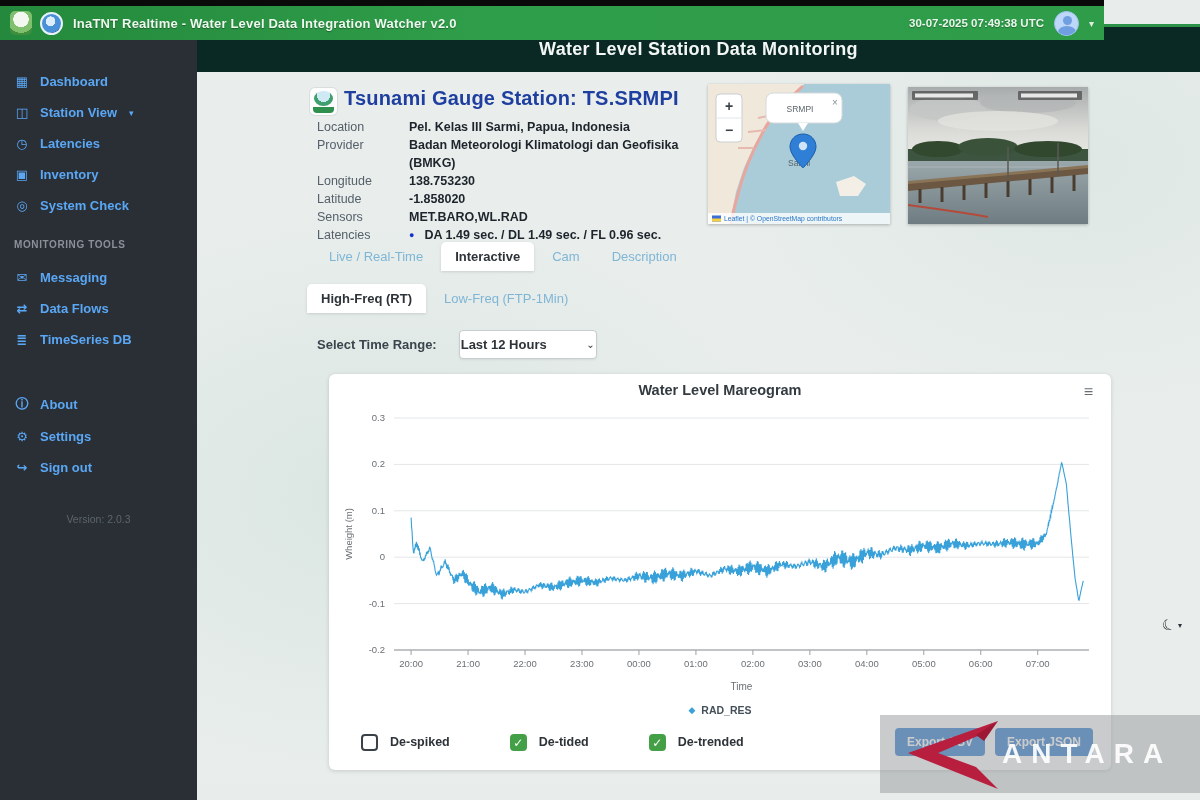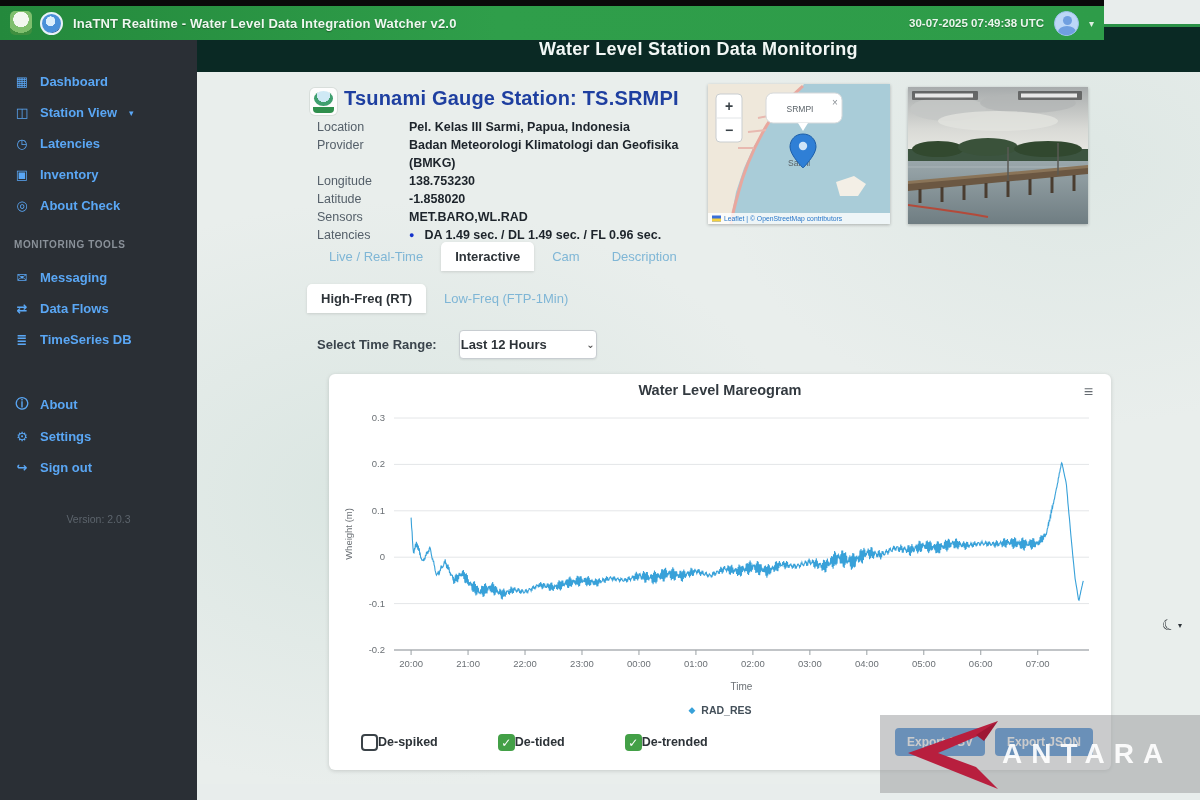--- a/index.html
+++ b/index.html
@@ -69,21 +69,21 @@
 
   
   .chart-card { position:absolute; left:111px; top:350px; width:782px; height:396px; background:#ffffff; border-radius:6px; box-shadow:0 1px 4px rgba(0,0,0,.15); padding:8px 10px 6px 10px;margin-left:21px; }
   .chart-head { position:relative; height:24px; }
   .chart-title { text-align:center; font-size:14.5px; font-weight:bold; color:#333a40; }
   .chart-menu { position:absolute; right:8px; top:0; font-size:16px; color:#666c72; cursor:pointer; line-height:20px; }
   .legend-row { display:flex; align-items:center; justify-content:center; gap:6px; margin-top:2px; cursor:pointer; }
   .legend-marker { color:#38a1d9; font-size:9px; }
   .legend-label { font-size:10.5px; color:#44505a; font-weight:bold; }
   .controls-row { display:flex; align-items:center; margin-top:12px; padding-left:22px; }
-  .chk { display:flex; align-items:center; margin-right:60px; cursor:pointer; }
+  .chk { display:flex; align-items:center; gap:12px; margin-right:60px; cursor:pointer; }
   .chk .box { width:17px; height:17px; border:2px solid #3a4248; border-radius:4px; background:#fff; color:#fff; font-size:12px; line-height:14px; text-align:center; }
   .chk.checked .box { background:#43a047; border-color:#43a047; }
   .chk .chk-label { font-size:12.5px; color:#2d3338; font-weight:bold; }
   .export-btns { margin-left:auto; display:flex; gap:10px; padding-right:8px; }
   .btn { background:#2b7cd3; color:#fff; border:none; border-radius:4px; font-size:12px; font-weight:bold; padding:7px 12px; cursor:pointer; font-family:inherit; }
 
   
   .moon-toggle { position:absolute; right:18px; top:592px; display:flex; align-items:center; gap:3px; cursor:pointer; }
   .moon-toggle .moon { font-size:15px; color:#2d3338; transform:rotate(-20deg); }
   .moon-toggle .mt-caret { font-size:8px; color:#2d3338; }
@@ -121,21 +121,21 @@
   <div class="nav-item">
     <span class="icon">◷</span>
     <span>Latencies</span>
   </div>
   <div class="nav-item">
     <span class="icon">▣</span>
     <span>Inventory</span>
   </div>
   <div class="nav-item">
     <span class="icon">◎</span>
-    <span>About Check</span>
+    <span>System Check</span>
   </div>
 
   <div class="section-label">MONITORING TOOLS</div>
 
   <div class="nav-item">
     <span class="icon">✉</span>
     <span>Messaging</span>
   </div>
   <div class="nav-item">
     <span class="icon">⇄</span>

